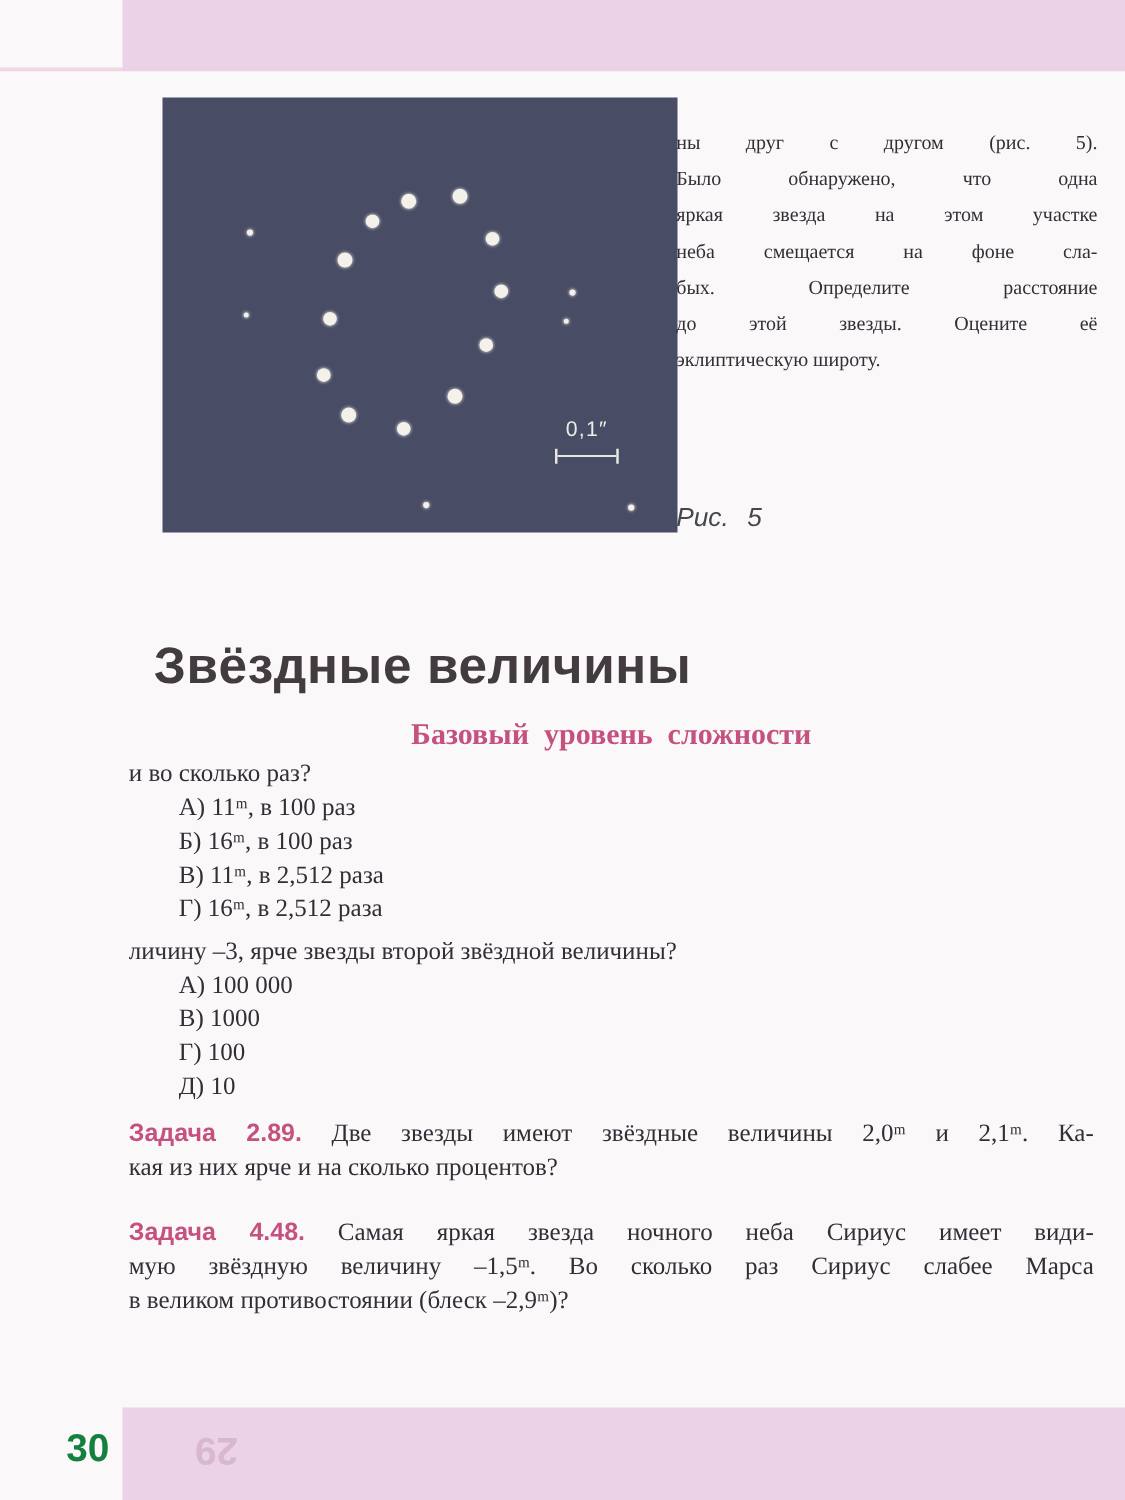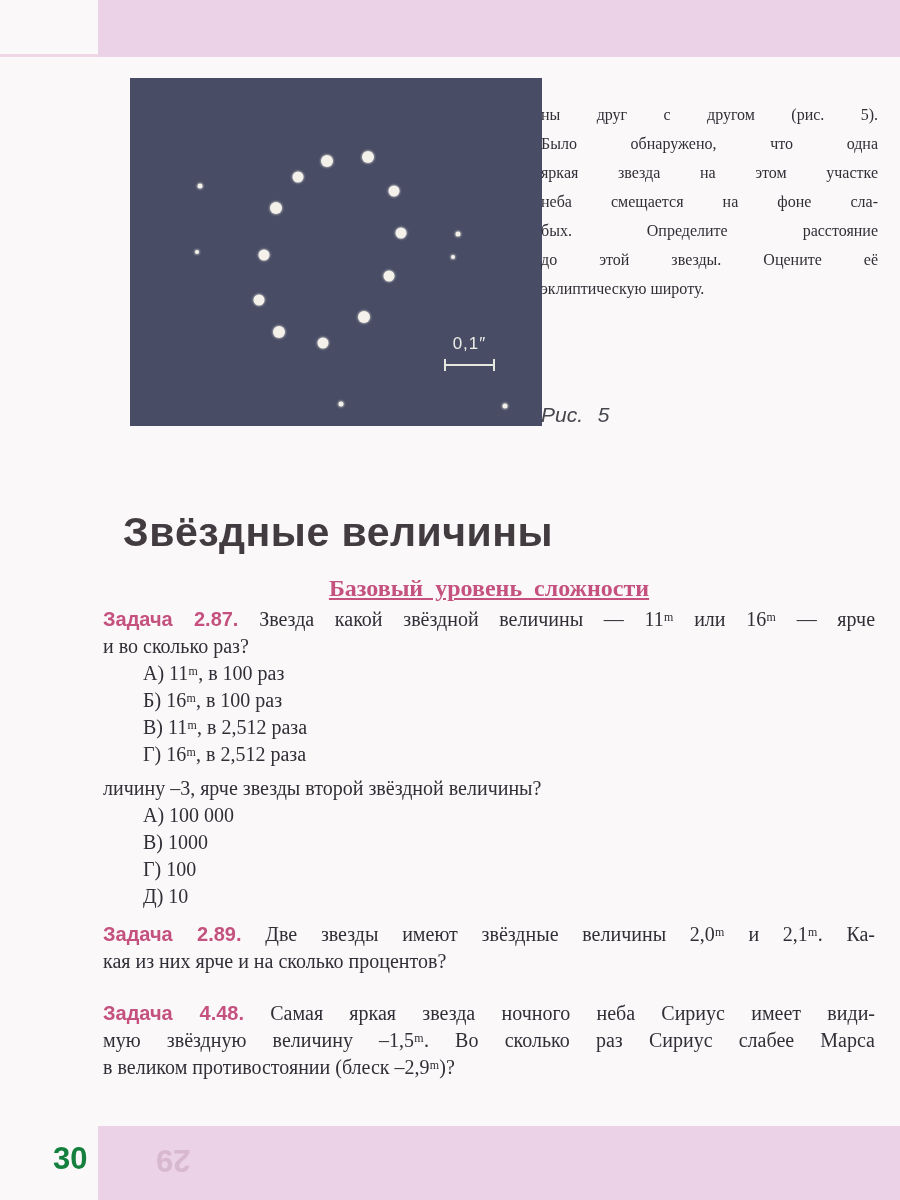--- a/index.html
+++ b/index.html
@@ -52,21 +52,21 @@
     color:#46464d;word-spacing:9px;
   }
   
   .title{
     position:absolute;left:123px;top:509px;
     font-family:"Liberation Sans","DejaVu Sans",sans-serif;font-weight:bold;font-size:41px;
     color:var(--title);letter-spacing:.5px;
   }
   .subtitle{
     position:absolute;left:103px;top:575px;width:772px;text-align:center;
-    font-weight:bold;font-size:24px;color:var(--accent);word-spacing:6px;text-decoration:underline;
+    font-weight:bold;font-size:24px;color:var(--accent);word-spacing:6px;
   }
   
   .problems{position:absolute;left:103px;top:606px;width:772px;font-size:20px;line-height:27px;}
   .problem{margin-bottom:7px;}
   .problem.gap-md{margin-bottom:11px;}
   .problem.gap-lg{margin-bottom:25px;}
   .p-label{
     font-family:"Liberation Sans","DejaVu Sans",sans-serif;font-weight:bold;
     color:var(--accent);
   }
@@ -124,24 +124,20 @@
   </div>
 
   <div class="fig-caption">Рис. 5</div>
 
   <h1 class="title">Звёздные величины</h1>
   <div class="subtitle">Базовый уровень сложности</div>
 
   <div class="problems">
 
     <div class="problem">
-      <div class="jline">
-        <span class="p-label">Задача 2.87.</span>
-        <span>Звезда какой звёздной величины — 11ᵐ или 16ᵐ — ярче</span>
-      </div>
       <div>и во сколько раз?</div>
       <div class="p-option">А) 11ᵐ, в 100 раз</div>
       <div class="p-option">Б) 16ᵐ, в 100 раз</div>
       <div class="p-option">В) 11ᵐ, в 2,512 раза</div>
       <div class="p-option">Г) 16ᵐ, в 2,512 раза</div>
     </div>
 
     <div class="problem gap-md">
       <div>личину –3, ярче звезды второй звёздной величины?</div>
       <div class="p-option">А) 100 000</div>

